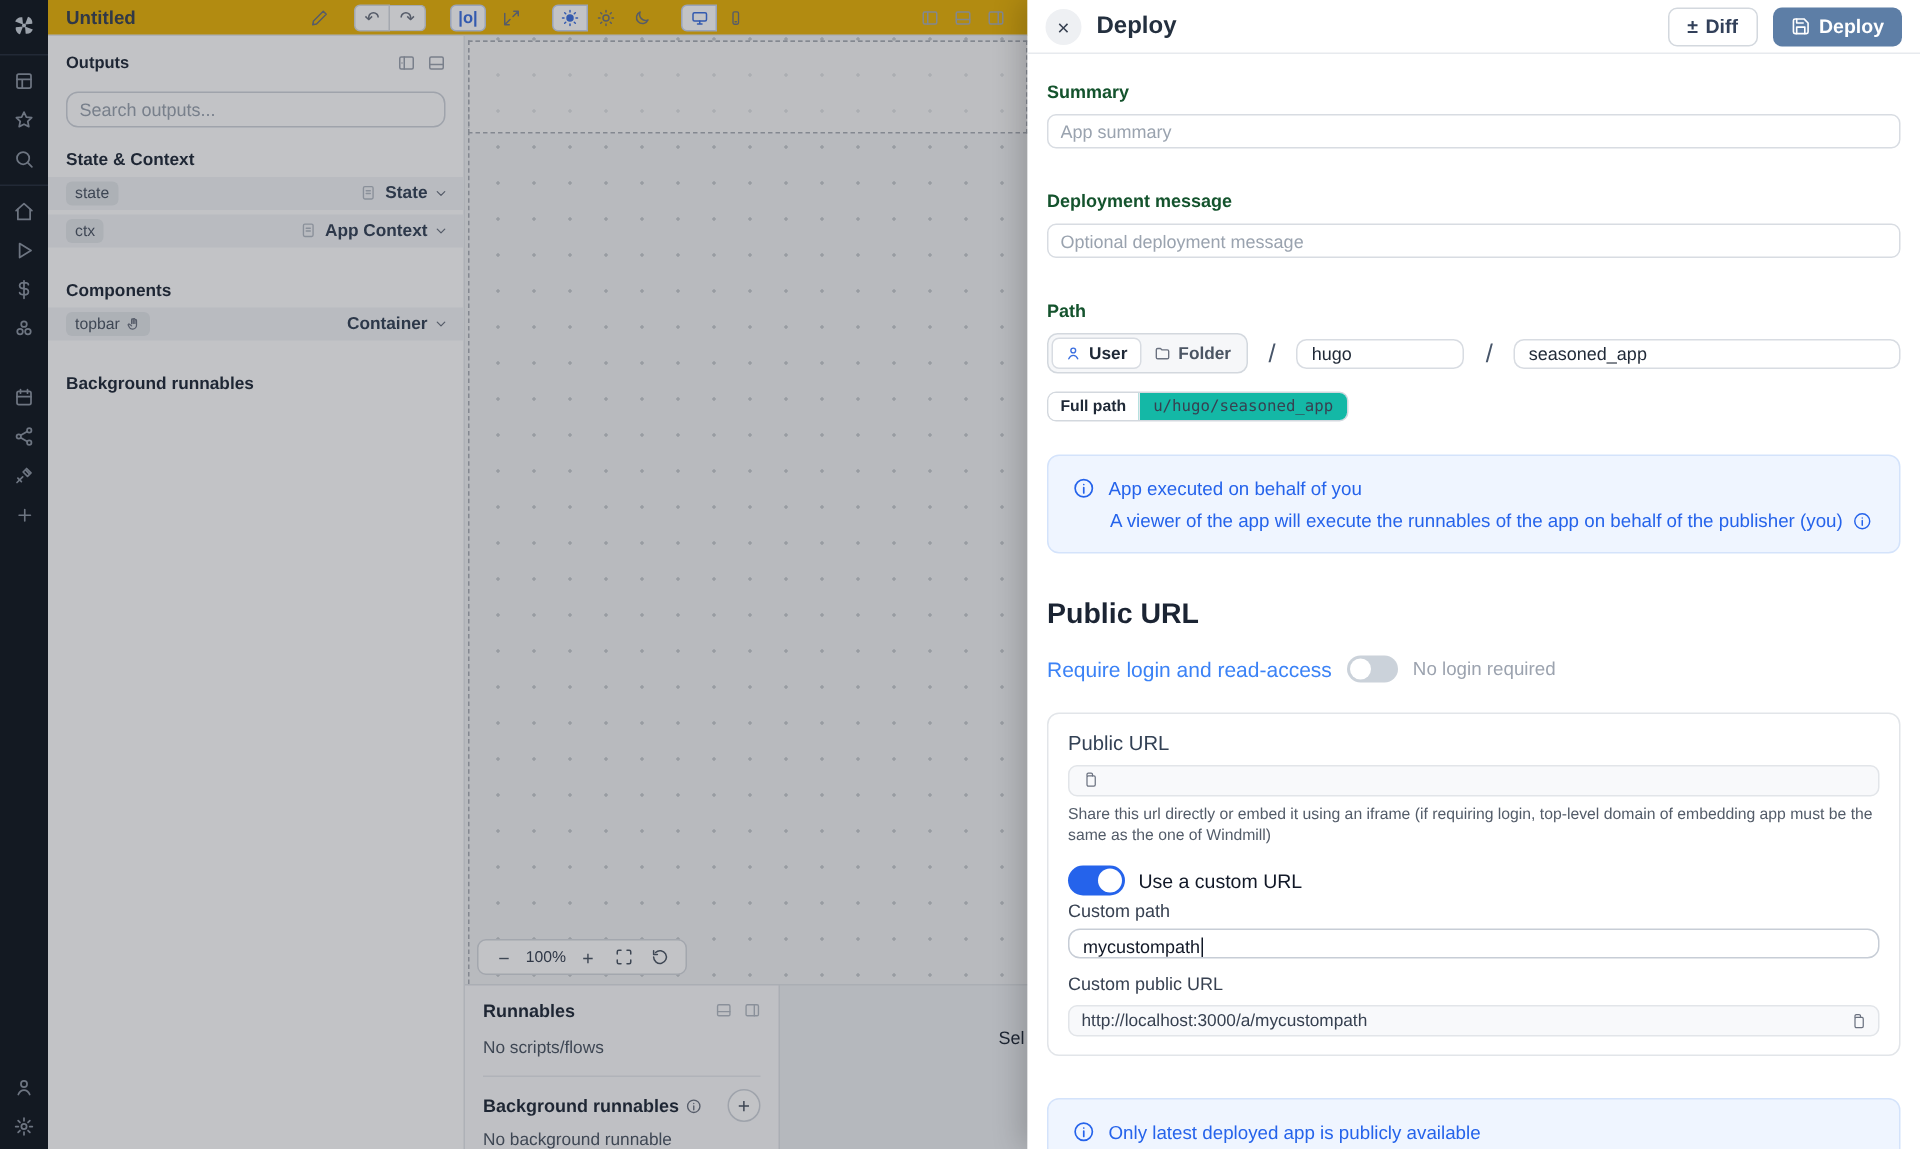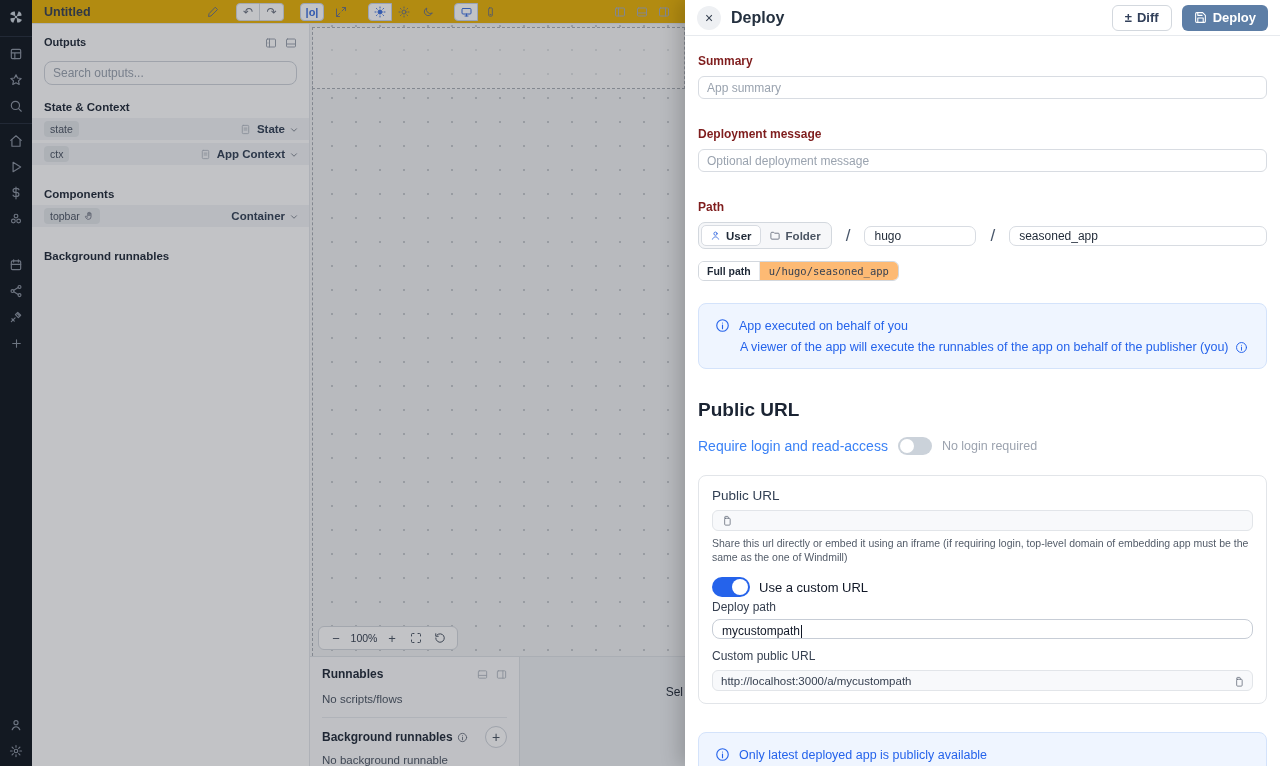--- a/index.html
+++ b/index.html
@@ -79,38 +79,38 @@
   #overlay{position:absolute;left:0;top:0;width:685px;height:766px;background:rgba(28,34,46,0.27);z-index:40;}
 
   
   #drawer{position:absolute;left:685px;top:0;width:595px;height:766px;background:#fff;z-index:50;box-shadow:-6px 0 18px rgba(0,0,0,0.18);overflow:hidden;}
   #drawer-header{height:36px;border-bottom:1px solid #e7eaee;display:flex;align-items:center;padding:0 12px;}
   #close-btn{width:24px;height:24px;border-radius:50%;background:#eef0f3;border:none;display:flex;align-items:center;justify-content:center;font-size:14px;color:#374151;cursor:pointer;}
   #drawer-title{font-size:16px;font-weight:700;color:#24303f;margin-left:10px;flex:1;}
   #diff-btn{height:26px;border:1px solid #d3d8de;border-radius:6px;background:#fff;padding:0 12px;font-size:13px;font-weight:700;color:#32405a;display:flex;align-items:center;gap:5px;cursor:pointer;margin-right:10px;}
   #deploy-btn{height:26px;border:none;border-radius:6px;background:var(--deploy-btn);padding:0 12px;font-size:13px;font-weight:700;color:#fff;display:flex;align-items:center;gap:6px;cursor:pointer;}
   #drawer-body{padding:18px 13px 0 13px;}
-  .fld-label{font-size:12px;font-weight:700;color:#7f1d1d;margin-bottom:8px;}
+  .fld-label{font-size:12px;font-weight:700;color:#14532d;margin-bottom:8px;}
   .txt-input{width:100%;height:23px;border:1px solid #d8dce2;border-radius:6px;padding:0 8px;font-size:12px;color:#1f2937;outline:none;font-family:"Liberation Sans",sans-serif;}
   .txt-input::placeholder{color:#9aa3af;}
   .mt28{margin-top:28px;} .mt22{margin-top:22px;}
 
   .path-row{display:flex;align-items:center;gap:0;}
   .seg{display:flex;align-items:center;background:#fff;border:1px solid #d3d8de;border-radius:7px;height:27px;padding:2px;background:#f6f7f9;}
   .seg-opt{height:21px;display:flex;align-items:center;gap:5px;padding:0 8px;font-size:11.5px;font-weight:700;color:#4b5563;border-radius:5px;cursor:pointer;}
   .seg-opt.sel{background:#fff;border:1px solid #d8dce2;color:#1f2937;}
   .seg-opt .u-ic{color:var(--accent);}
   .seg-opt .f-ic{color:#6b7280;}
   .slash{font-size:17px;color:#475569;padding:0 14px;font-weight:400;}
   .path-input{height:20px;border:1px solid #d8dce2;border-radius:7px;padding:0 9px;font-size:12px;color:#1f2937;outline:none;font-family:"Liberation Sans",sans-serif;}
   #path-owner{width:112px;}
   #path-name{flex:1;}
   .fullpath{display:inline-flex;align-items:stretch;border:1px solid #d3d8de;border-radius:6px;overflow:hidden;margin-top:12px;}
   .fullpath .lab{font-size:10.5px;font-weight:700;color:#1f2937;padding:3px 8px;background:#fff;}
-  .fullpath .val{font-size:10.5px;color:#374151;padding:3px 9px;border-left:1px solid #e4e7eb;background:#fdba74;}
+  .fullpath .val{font-size:10.5px;color:#374151;padding:3px 9px;border-left:1px solid #e4e7eb;background:#14b8a6;}
 
   .info-box{background:var(--info-bg);border:1px solid var(--info-border);border-radius:8px;padding:14px 16px;}
   .info-title{display:flex;align-items:center;gap:9px;font-size:12.5px;font-weight:500;color:var(--info-text);}
   .info-body{margin-left:25px;margin-top:7px;font-size:12.5px;color:var(--info-text);display:flex;align-items:center;gap:6px;}
   .info-i{color:var(--info-text);flex:none;}
 
   .h2{font-size:19px;font-weight:700;color:#1b2433;margin-top:30px;}
   .require-row{display:flex;align-items:center;margin-top:16px;gap:10px;}
   .require-row .lab{font-size:14px;color:#3b82f6;}
   .require-row .state{font-size:12.5px;color:#9ca3af;}
@@ -537,21 +537,21 @@
         </span>
       </div>
       <div class="hint">Share this url directly or embed it using an iframe (if requiring login, top-level domain of embedding app must be the same as the one of Windmill)</div>
 
       <div class="custom-toggle-row">
         <div class="toggle on">
             <div class="knob"></div>
           </div>
         <span class="lab">Use a custom URL</span>
       </div>
-      <div class="sub-label">Deploy path</div>
+      <div class="sub-label">Custom path</div>
       <div class="edit-field">
         <span class="val">mycustompath</span>
           <span class="caret"></span>
       </div>
       <div class="sub-label2">Custom public URL</div>
       <div class="ro-field">
         <span class="url">http://localhost:3000/a/mycustompath</span>
         <span class="copy">
           <svg class="ic" width="11" height="12" viewBox="0 0 24 24" style="stroke-width:1.8;">
               <rect x="8" y="6" width="12" height="15" rx="2"></rect>

